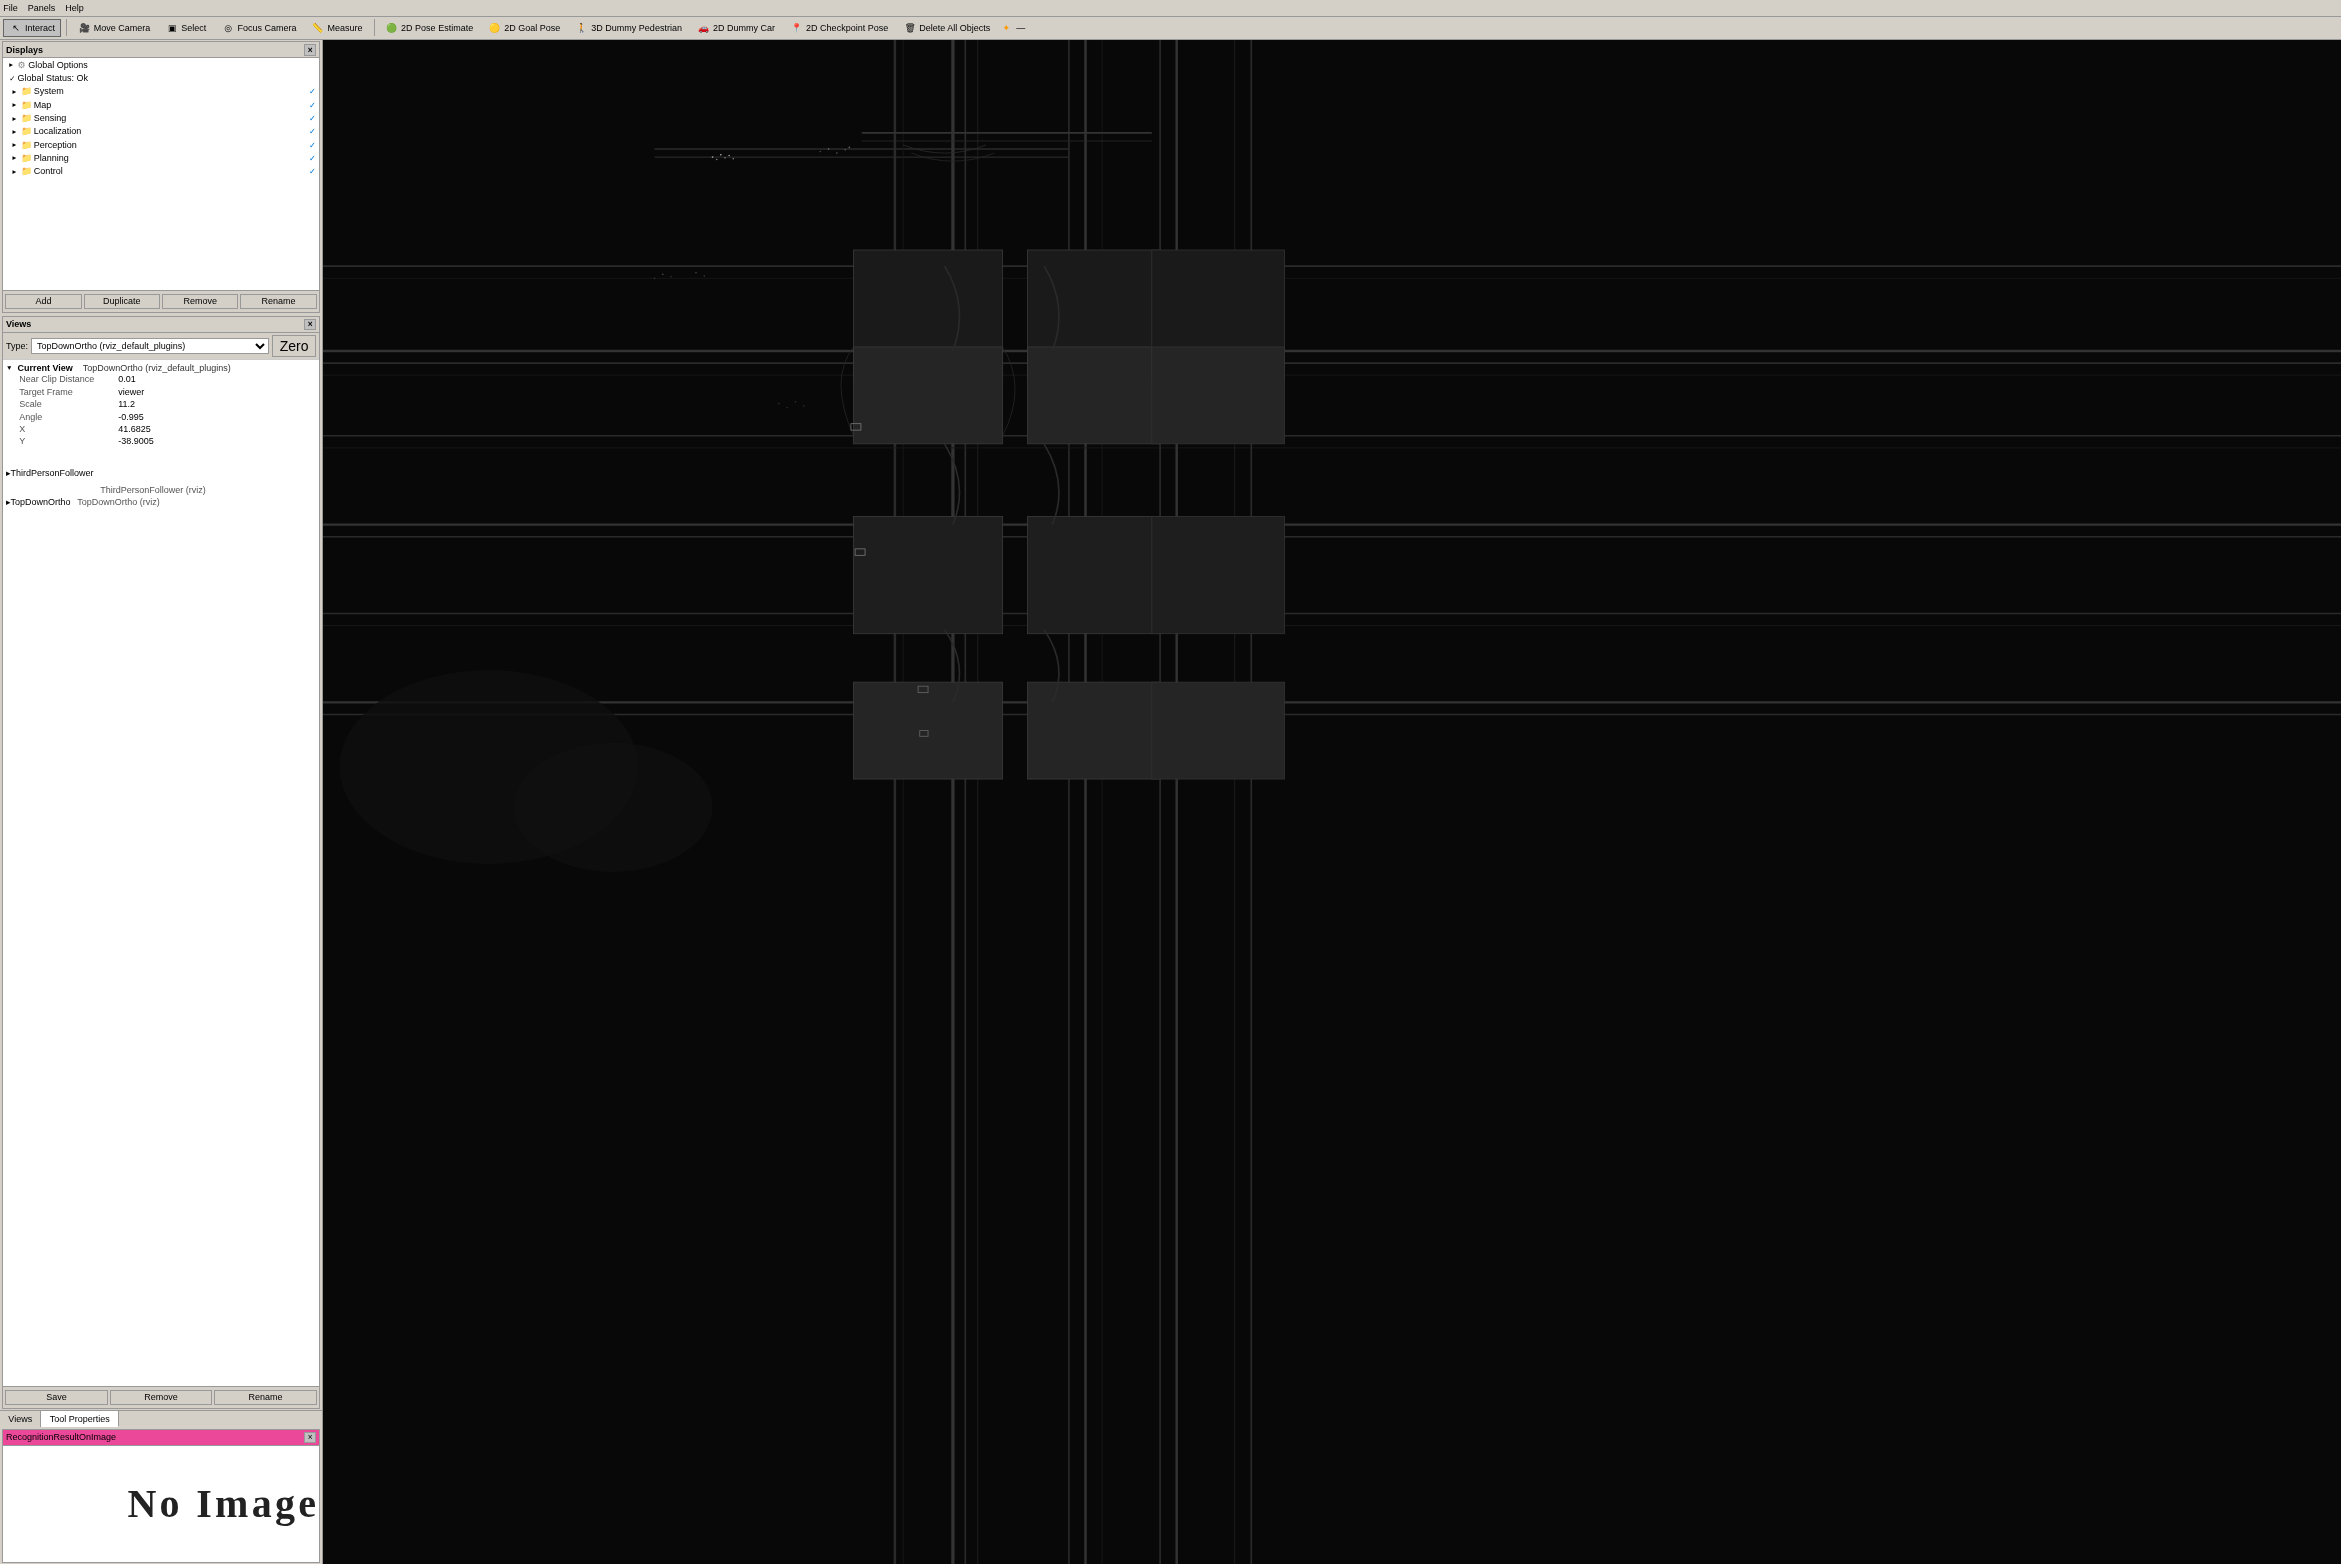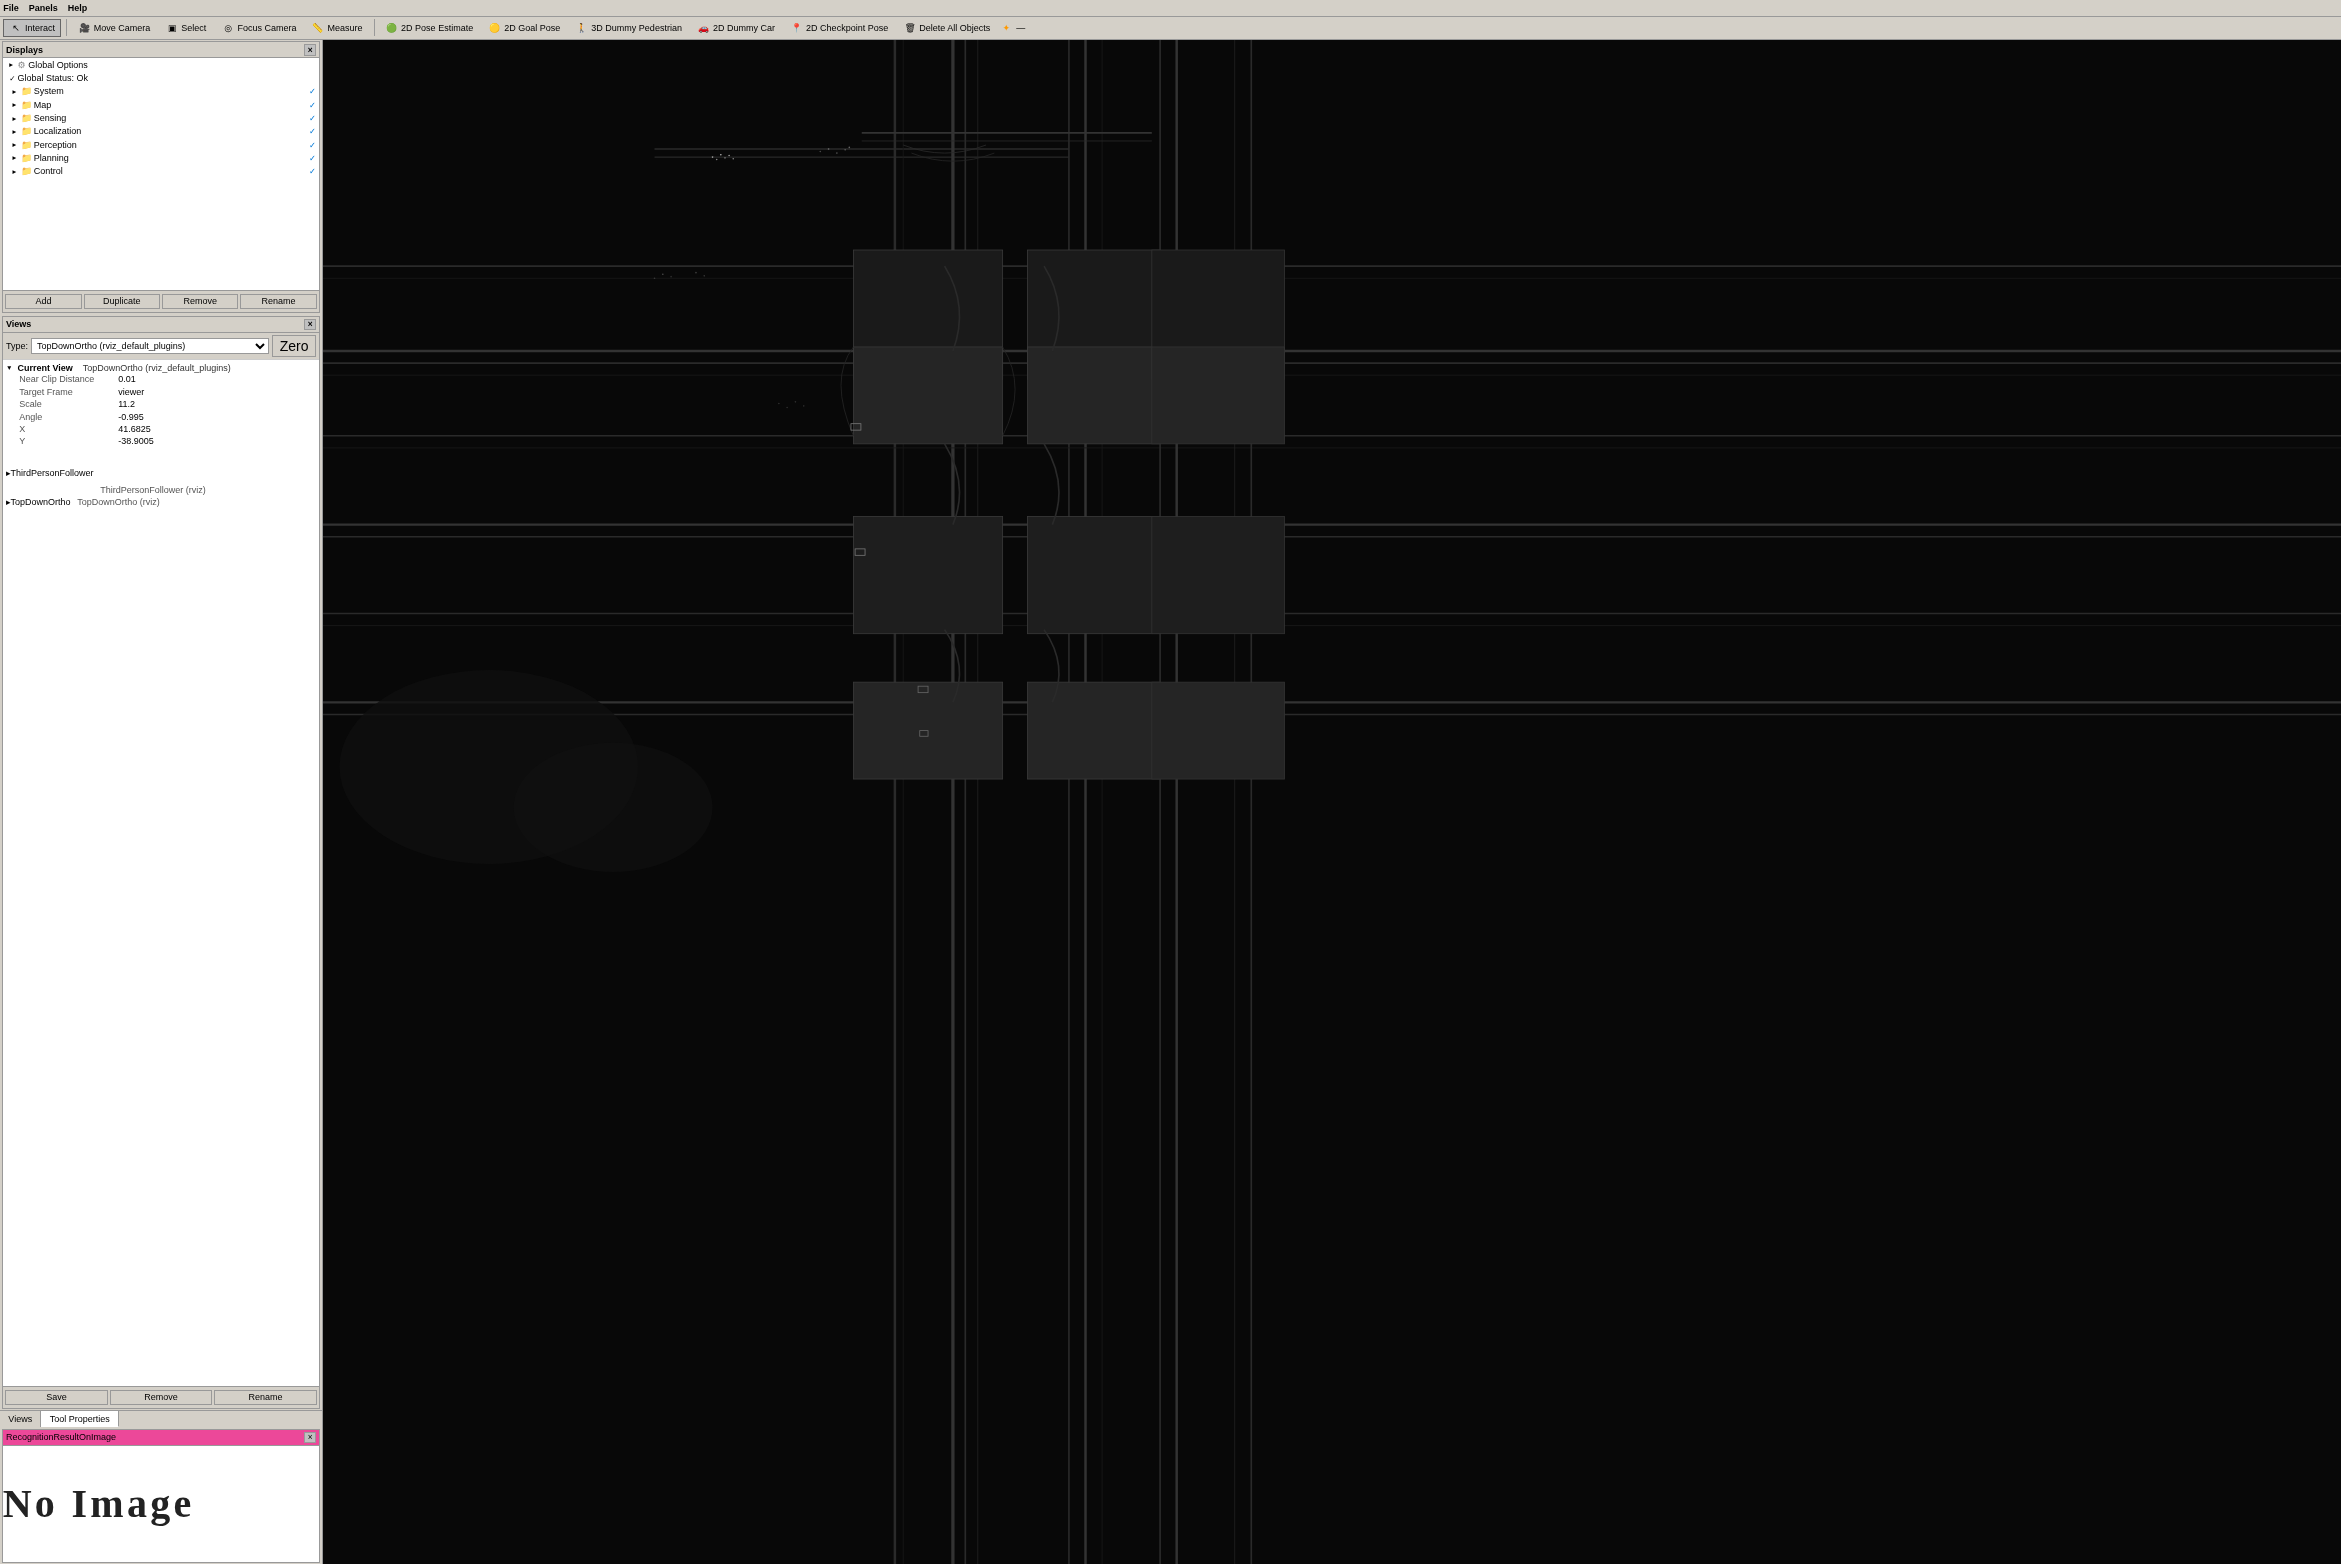--- a/index.html
+++ b/index.html
@@ -12,21 +12,20 @@
       padding: 1.7px 3.3px;
       display: flex;
       align-items: center;
       gap: 10px;
       height: 16.6px;
     }
     .menu-item {
       font-size: 9px;
       color: #000;
       cursor: pointer;
-      font-weight: bold;
     }
     
     
     .toolbar {
       background: #d4d0c8;
       border-bottom: 0.8px solid #999;
       padding: 1.7px 3.3px;
       display: flex;
       align-items: center;
       gap: 3.3px;
@@ -216,21 +215,21 @@
       display: flex;
       align-items: center;
       justify-content: space-between;
       font-size: 9px;
     }
     .no-image-area {
       background: white;
       height: 116px;
       display: flex;
       align-items: center;
-      justify-content: flex-start;
+      justify-content: flex-end;
     }
     .no-image-text {
       font-size: 40px;
       font-weight: bold;
       color: #222;
       font-family: serif;
       letter-spacing: 3.3px;
     }
     
     

